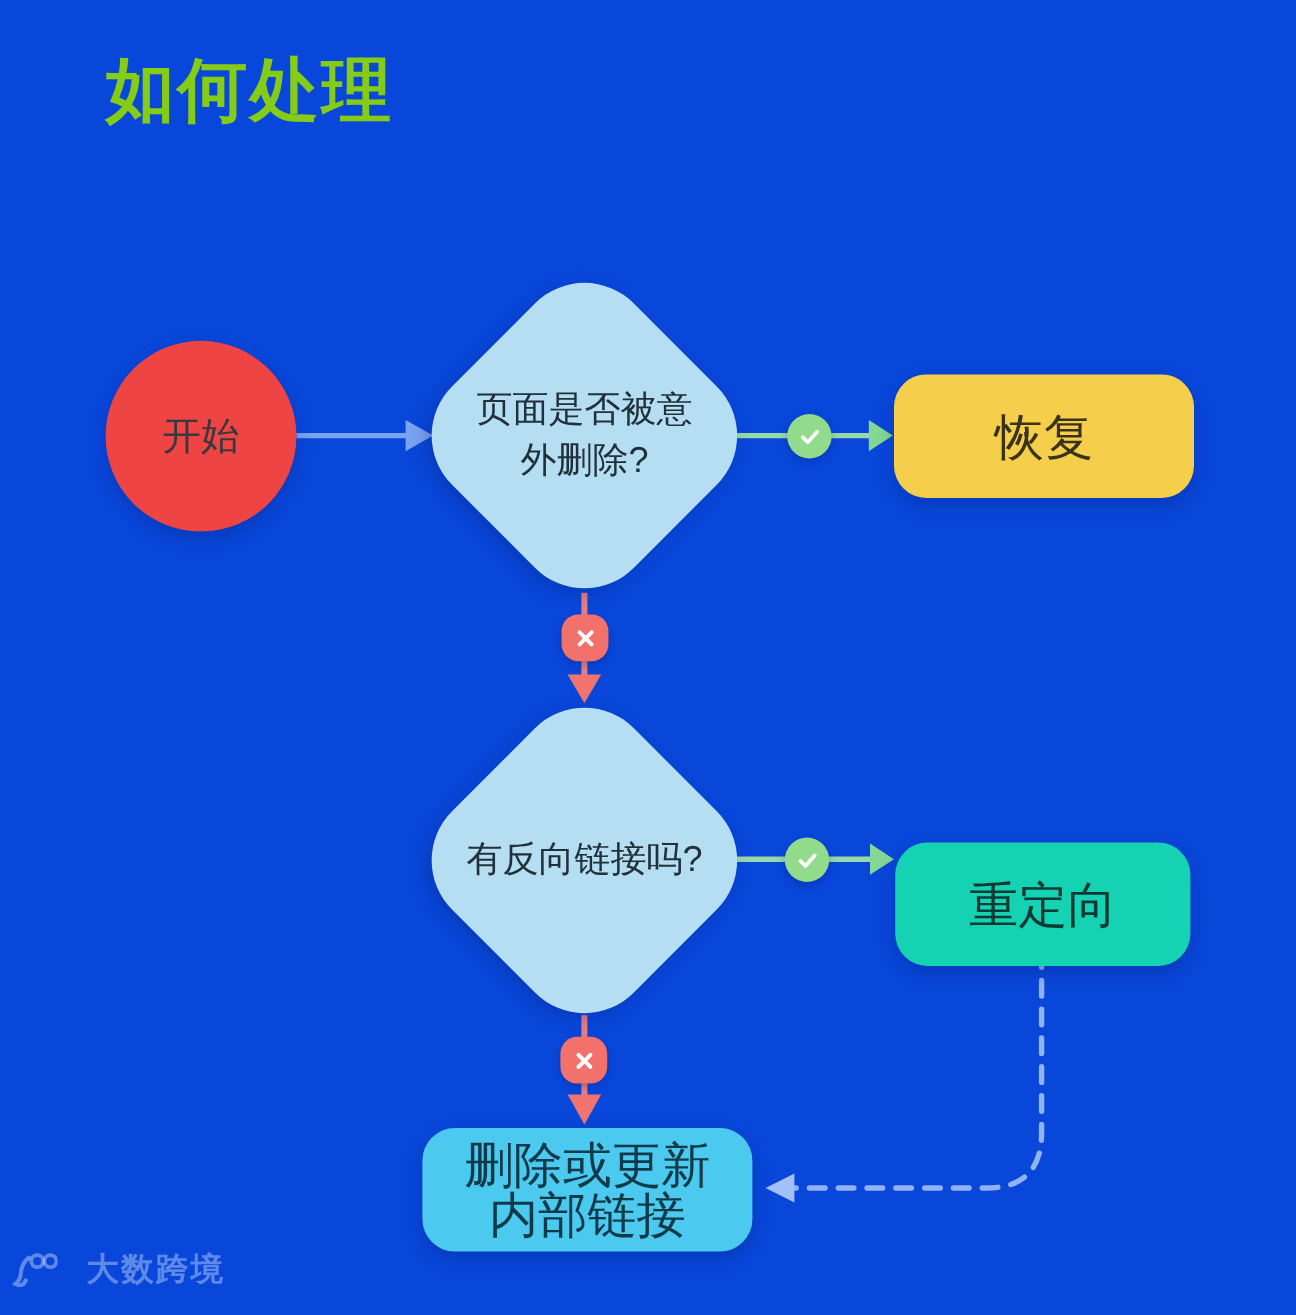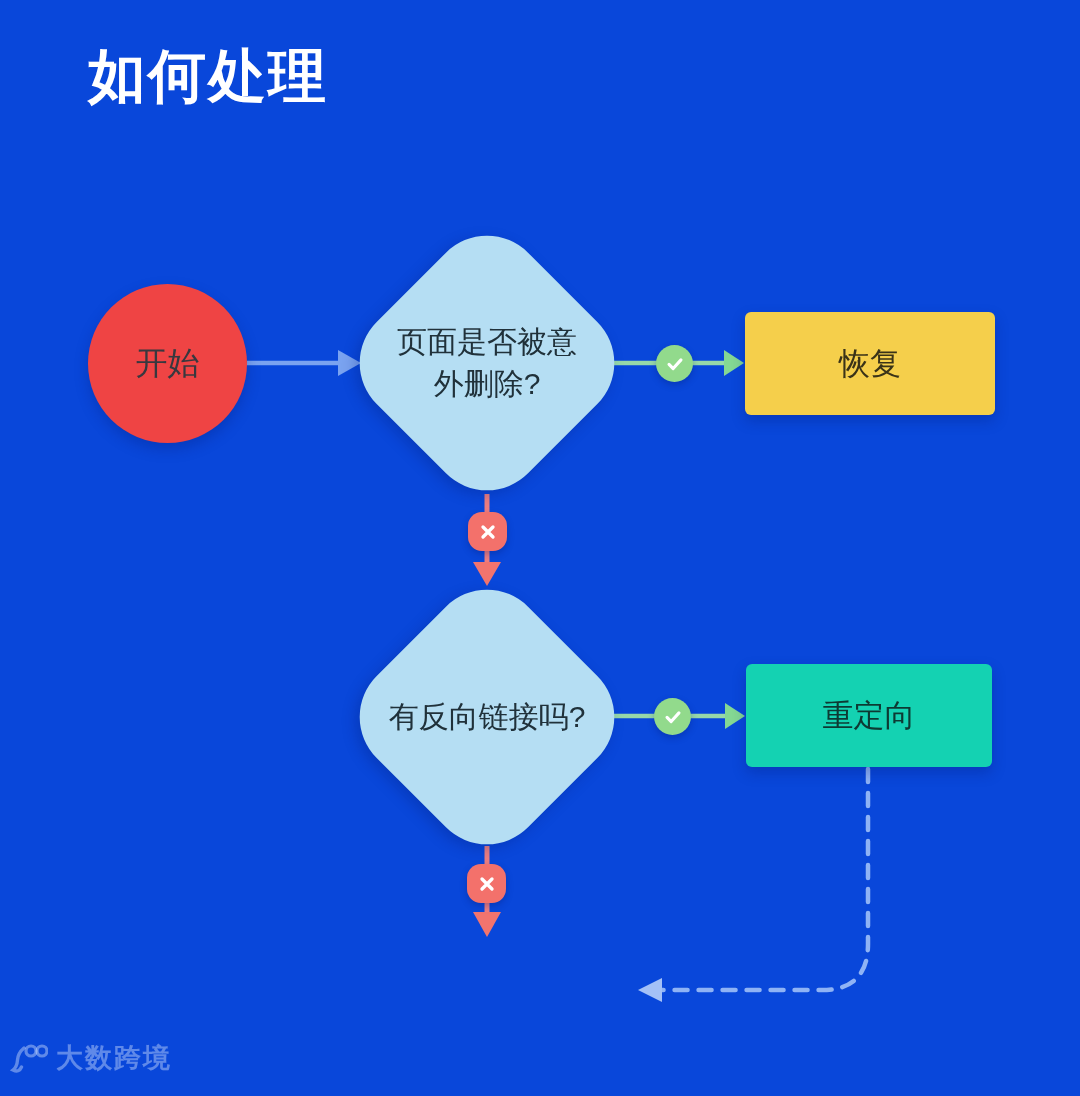--- a/index.html
+++ b/index.html
@@ -6,21 +6,21 @@
   .canvas{
     position:relative;
     width:1080px;height:1096px;
     background:#0947da;
     overflow:hidden;
     font-family:"Liberation Sans","DejaVu Sans",sans-serif;
   }
   
   .title{
     position:absolute;left:88px;top:42px;
-    color:#ffffff;font-size:58px;font-weight:800;
+    color:#84cc16;font-size:58px;font-weight:800;
     line-height:68px;letter-spacing:2px;margin:0;
   }
   .title span{display:block;}
   
   .connectors{position:absolute;left:0;top:0;width:1080px;height:1096px;}
   
   .node{
     position:absolute;display:flex;align-items:center;justify-content:center;
     text-align:center;box-shadow:0 6px 14px rgba(2,24,110,.28);
   }
@@ -33,28 +33,28 @@
     width:214px;height:214px;border-radius:58px;
     transform:rotate(45deg);
     background:#b5def3;color:#20313a;
   }
   .diamond .label{
     transform:rotate(-45deg);width:250px;font-size:30px;line-height:42px;
   }
   .diamond1{left:380px;top:256px;}
   .diamond2{left:380px;top:610px;}
   .rect{
-    border-radius:6px;font-size:31px;line-height:42px;
+    border-radius:27px;font-size:41px;line-height:42px;
   }
   .rect-restore{
     left:745px;top:312px;width:250px;height:103px;
     background:#f5cf4b;color:#3a3318;
   }
   .rect-redirect{
-    left:746px;top:664px;width:246px;height:103px;
+    left:746px;top:702px;width:246px;height:103px;
     background:#14d2b2;color:#0d3a33;
   }
   .rect-delete{
     left:352px;top:940px;width:275px;height:103px;
     background:#4bc9ee;color:#0f3a4a;
   }
   
   .badge{
     position:absolute;display:flex;align-items:center;justify-content:center;
     box-shadow:0 3px 7px rgba(2,24,110,.30);
@@ -66,21 +66,21 @@
   .badge-cross{
     width:39px;height:39px;border-radius:14px;background:#f3716b;
   }
   .badge-check-1{left:656px;top:345px;}
   .badge-check-2{left:654px;top:698px;}
   .badge-cross-1{left:468px;top:512px;}
   .badge-cross-2{left:467px;top:864px;}
   
   .watermark{
     position:absolute;left:10px;top:1040px;
-    display:flex;align-items:center;gap:8px;
+    display:flex;align-items:center;gap:24px;
     color:rgba(215,228,255,0.42);
     justify-content:space-between;
   }
   .watermark .wm-text{font-size:27px;font-weight:700;letter-spacing:2px;}
 </style>
 </head>
 <body>
 
 <div class="canvas">
 
@@ -137,20 +137,26 @@
   </div>
 
   <div class="node rect rect-restore">
     <div class="label">恢复</div>
   </div>
 
   <div class="node rect rect-redirect">
     <div class="label">重定向</div>
   </div>
 
+  <div class="node rect rect-delete">
+    <div class="label">
+      <span style="display:block;">删除或更新</span>
+      <span style="display:block;">内部链接</span>
+    </div>
+  </div>
 
   <div class="badge badge-check badge-check-1">
     <svg width="22" height="22" viewBox="0 0 24 24">
       <polyline points="5.5,12.5 10,17 18.5,7.5" fill="none" stroke="#ffffff" stroke-width="3.4" stroke-linecap="round" stroke-linejoin="round"></polyline>
     </svg>
   </div>
   <div class="badge badge-check badge-check-2">
     <svg width="22" height="22" viewBox="0 0 24 24">
       <polyline points="5.5,12.5 10,17 18.5,7.5" fill="none" stroke="#ffffff" stroke-width="3.4" stroke-linecap="round" stroke-linejoin="round"></polyline>
     </svg>

